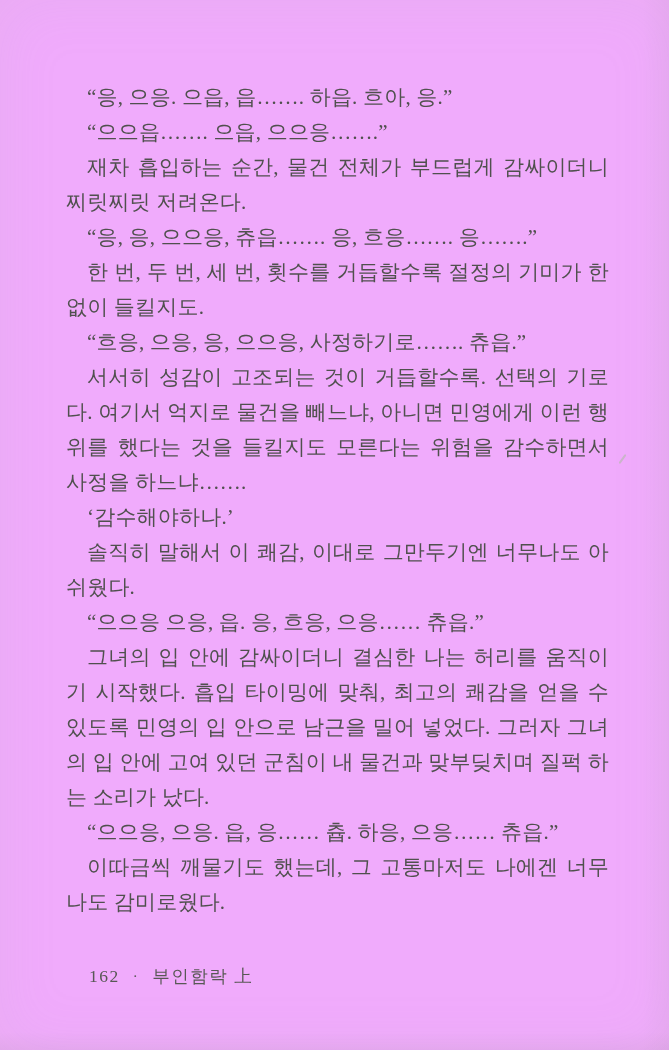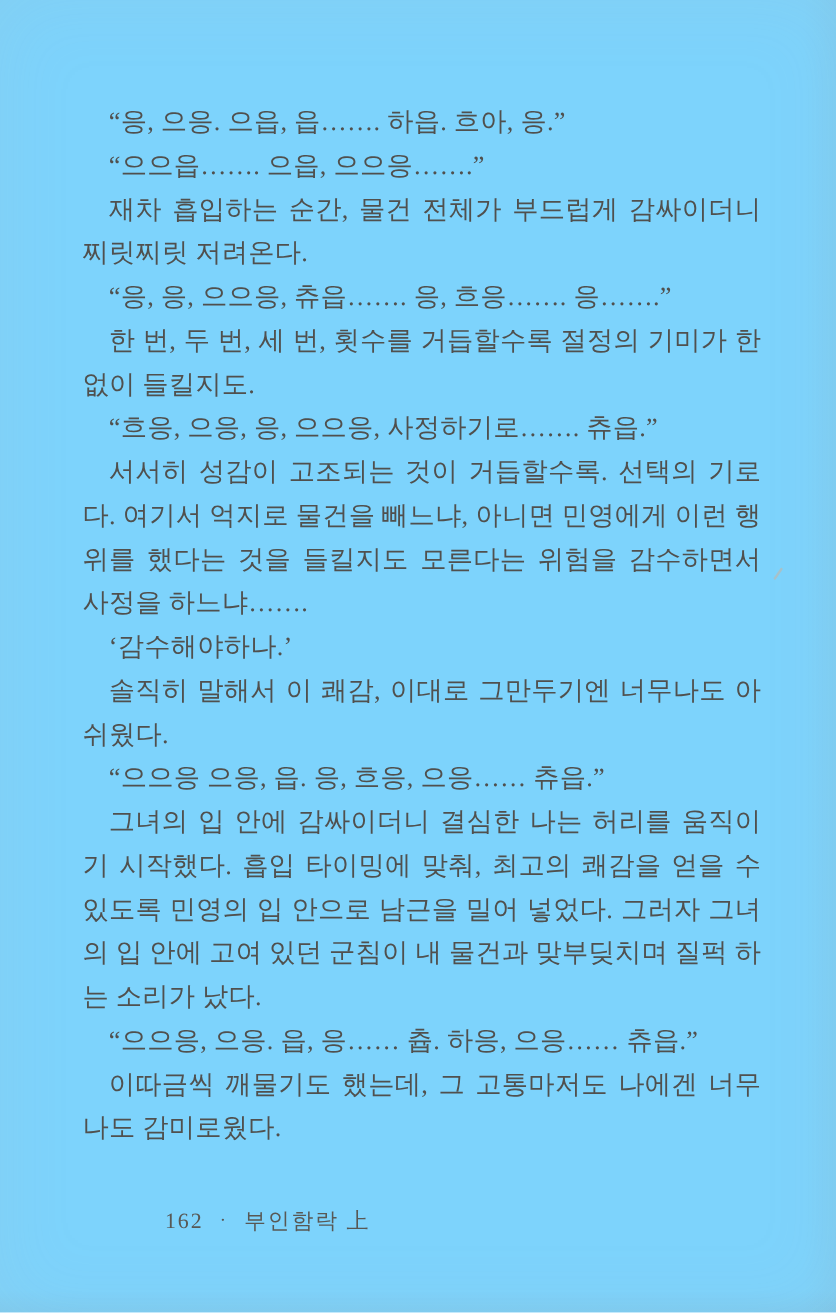--- a/index.html
+++ b/index.html
@@ -4,21 +4,21 @@
 <style>
   html, body {
     margin: 0;
     padding: 0;
     background: #ffffff;
   }
   .page {
     position: relative;
     width: 669px;
     height: 1050px;
-    background: #7dd3fc;
+    background: #f0abfc;
     overflow: hidden;
     font-family: "Liberation Serif", "DejaVu Serif", serif;
     box-shadow: inset 0 0 60px rgba(180,180,175,0.12);
   }
   
   .edge-shade-right {
     position: absolute;
     top: 0; right: 0;
     width: 26px; height: 1050px;
     background: linear-gradient(to right, rgba(0,0,0,0) 0%, rgba(120,120,115,0.05) 100%);
@@ -58,21 +58,20 @@
   }
   .footer {
     position: absolute;
     left: 89px;
     top: 964px;
     font-size: 17.5px;
     line-height: 24px;
     color: #585855;
     letter-spacing: 1.5px;
     white-space: nowrap;
-    margin-left: 43px;
   }
   .footer .sep {
     display: inline-block;
     margin: 0 13px;
     font-size: 15px;
     vertical-align: 1px;
   }
 </style>
 </head>
 <body>

